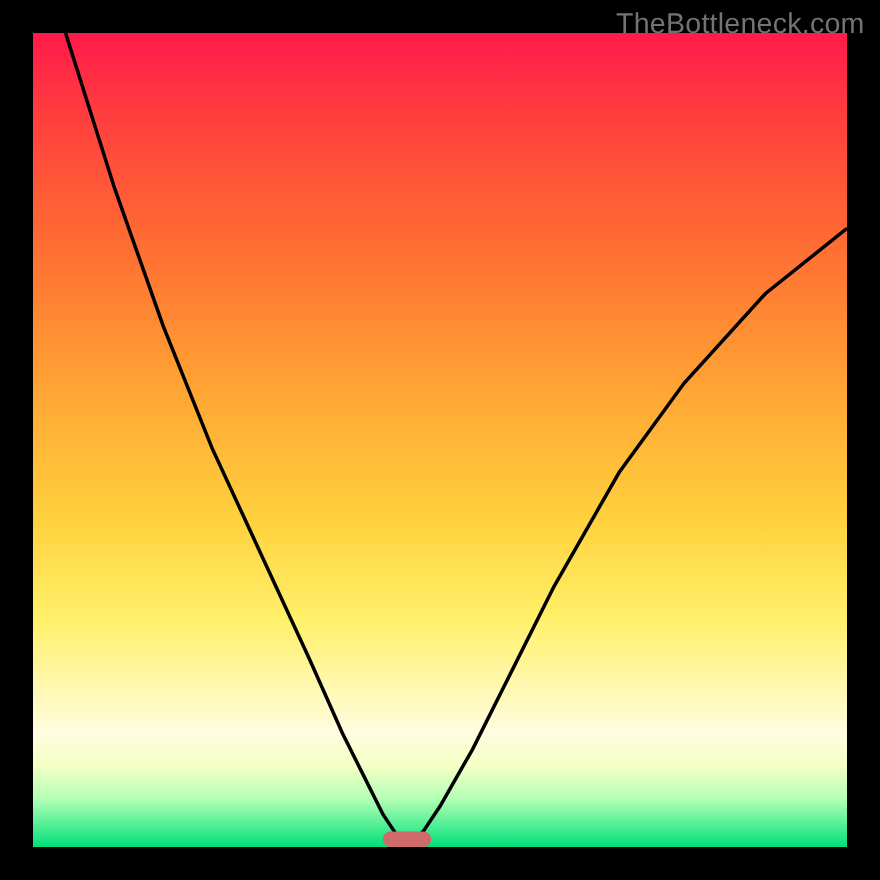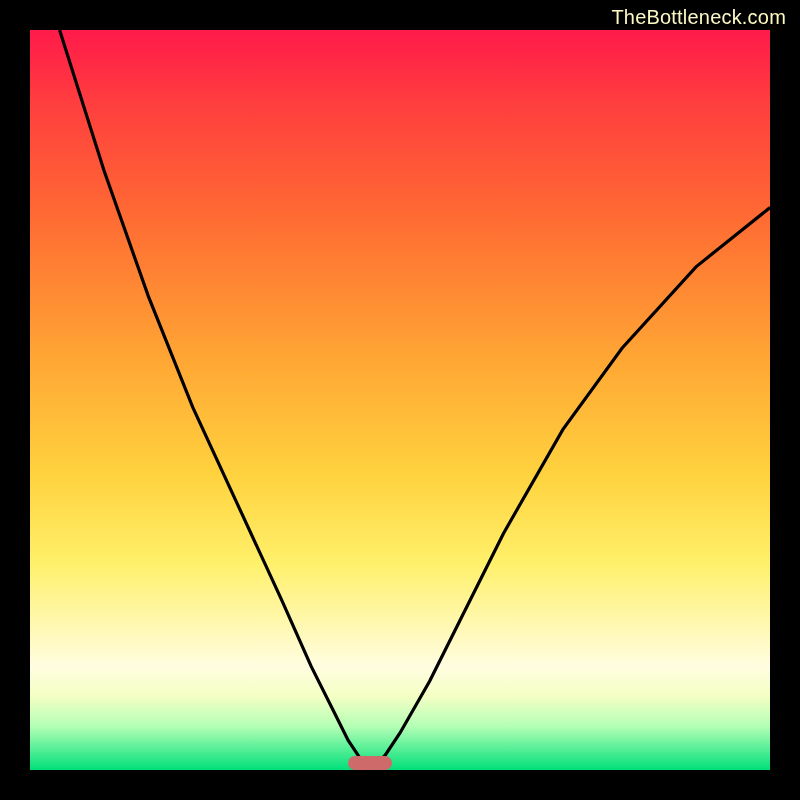--- a/index.html
+++ b/index.html
@@ -28,22 +28,22 @@
       #fffde0 86%,
       #f4ffc4 90%,
       #b6ffb6 94%,
       #00e07a 100%
     );
   }
   .watermark {
     position: absolute;
     top: 6px;
     right: 14px;
-    color: #fef9c3;
-    font-size: 20px;
+    color: #737373;
+    font-size: 26px;
     letter-spacing: 0.2px;
     user-select: none;
   }
   svg.curves {
     position: absolute;
     left: 0;
     top: 0;
   }
   .minimum-marker {
     position: absolute;

